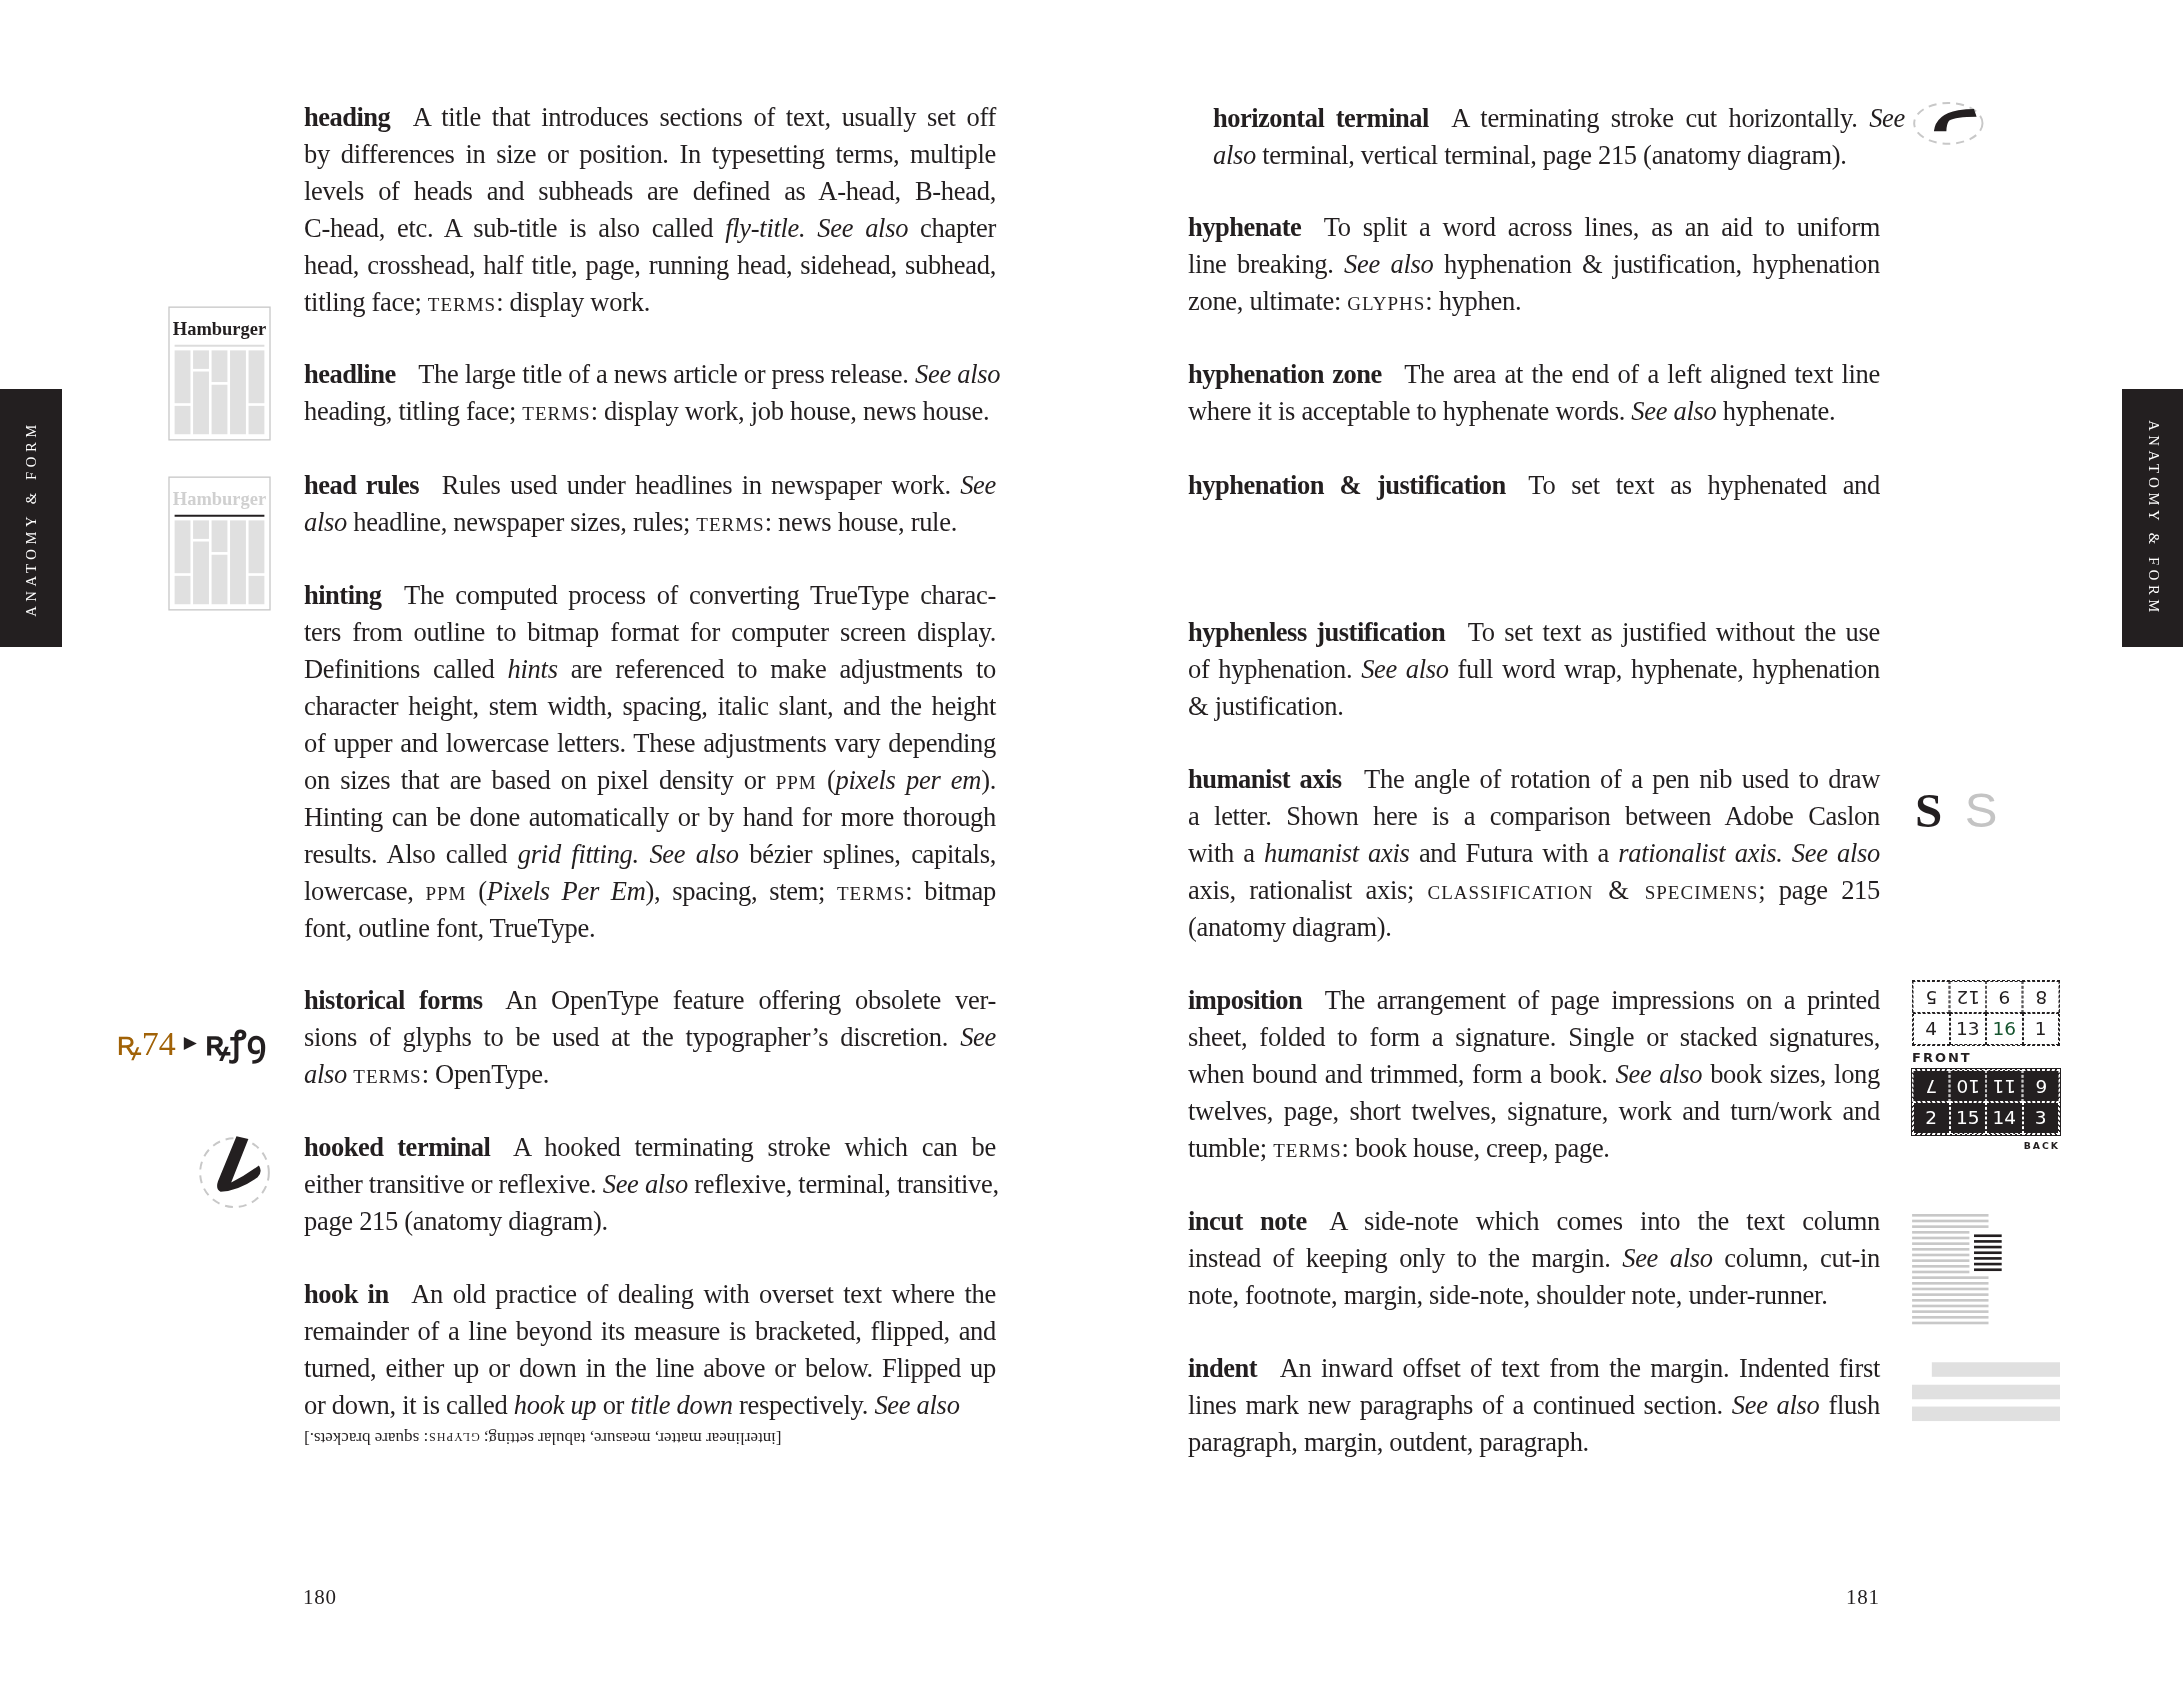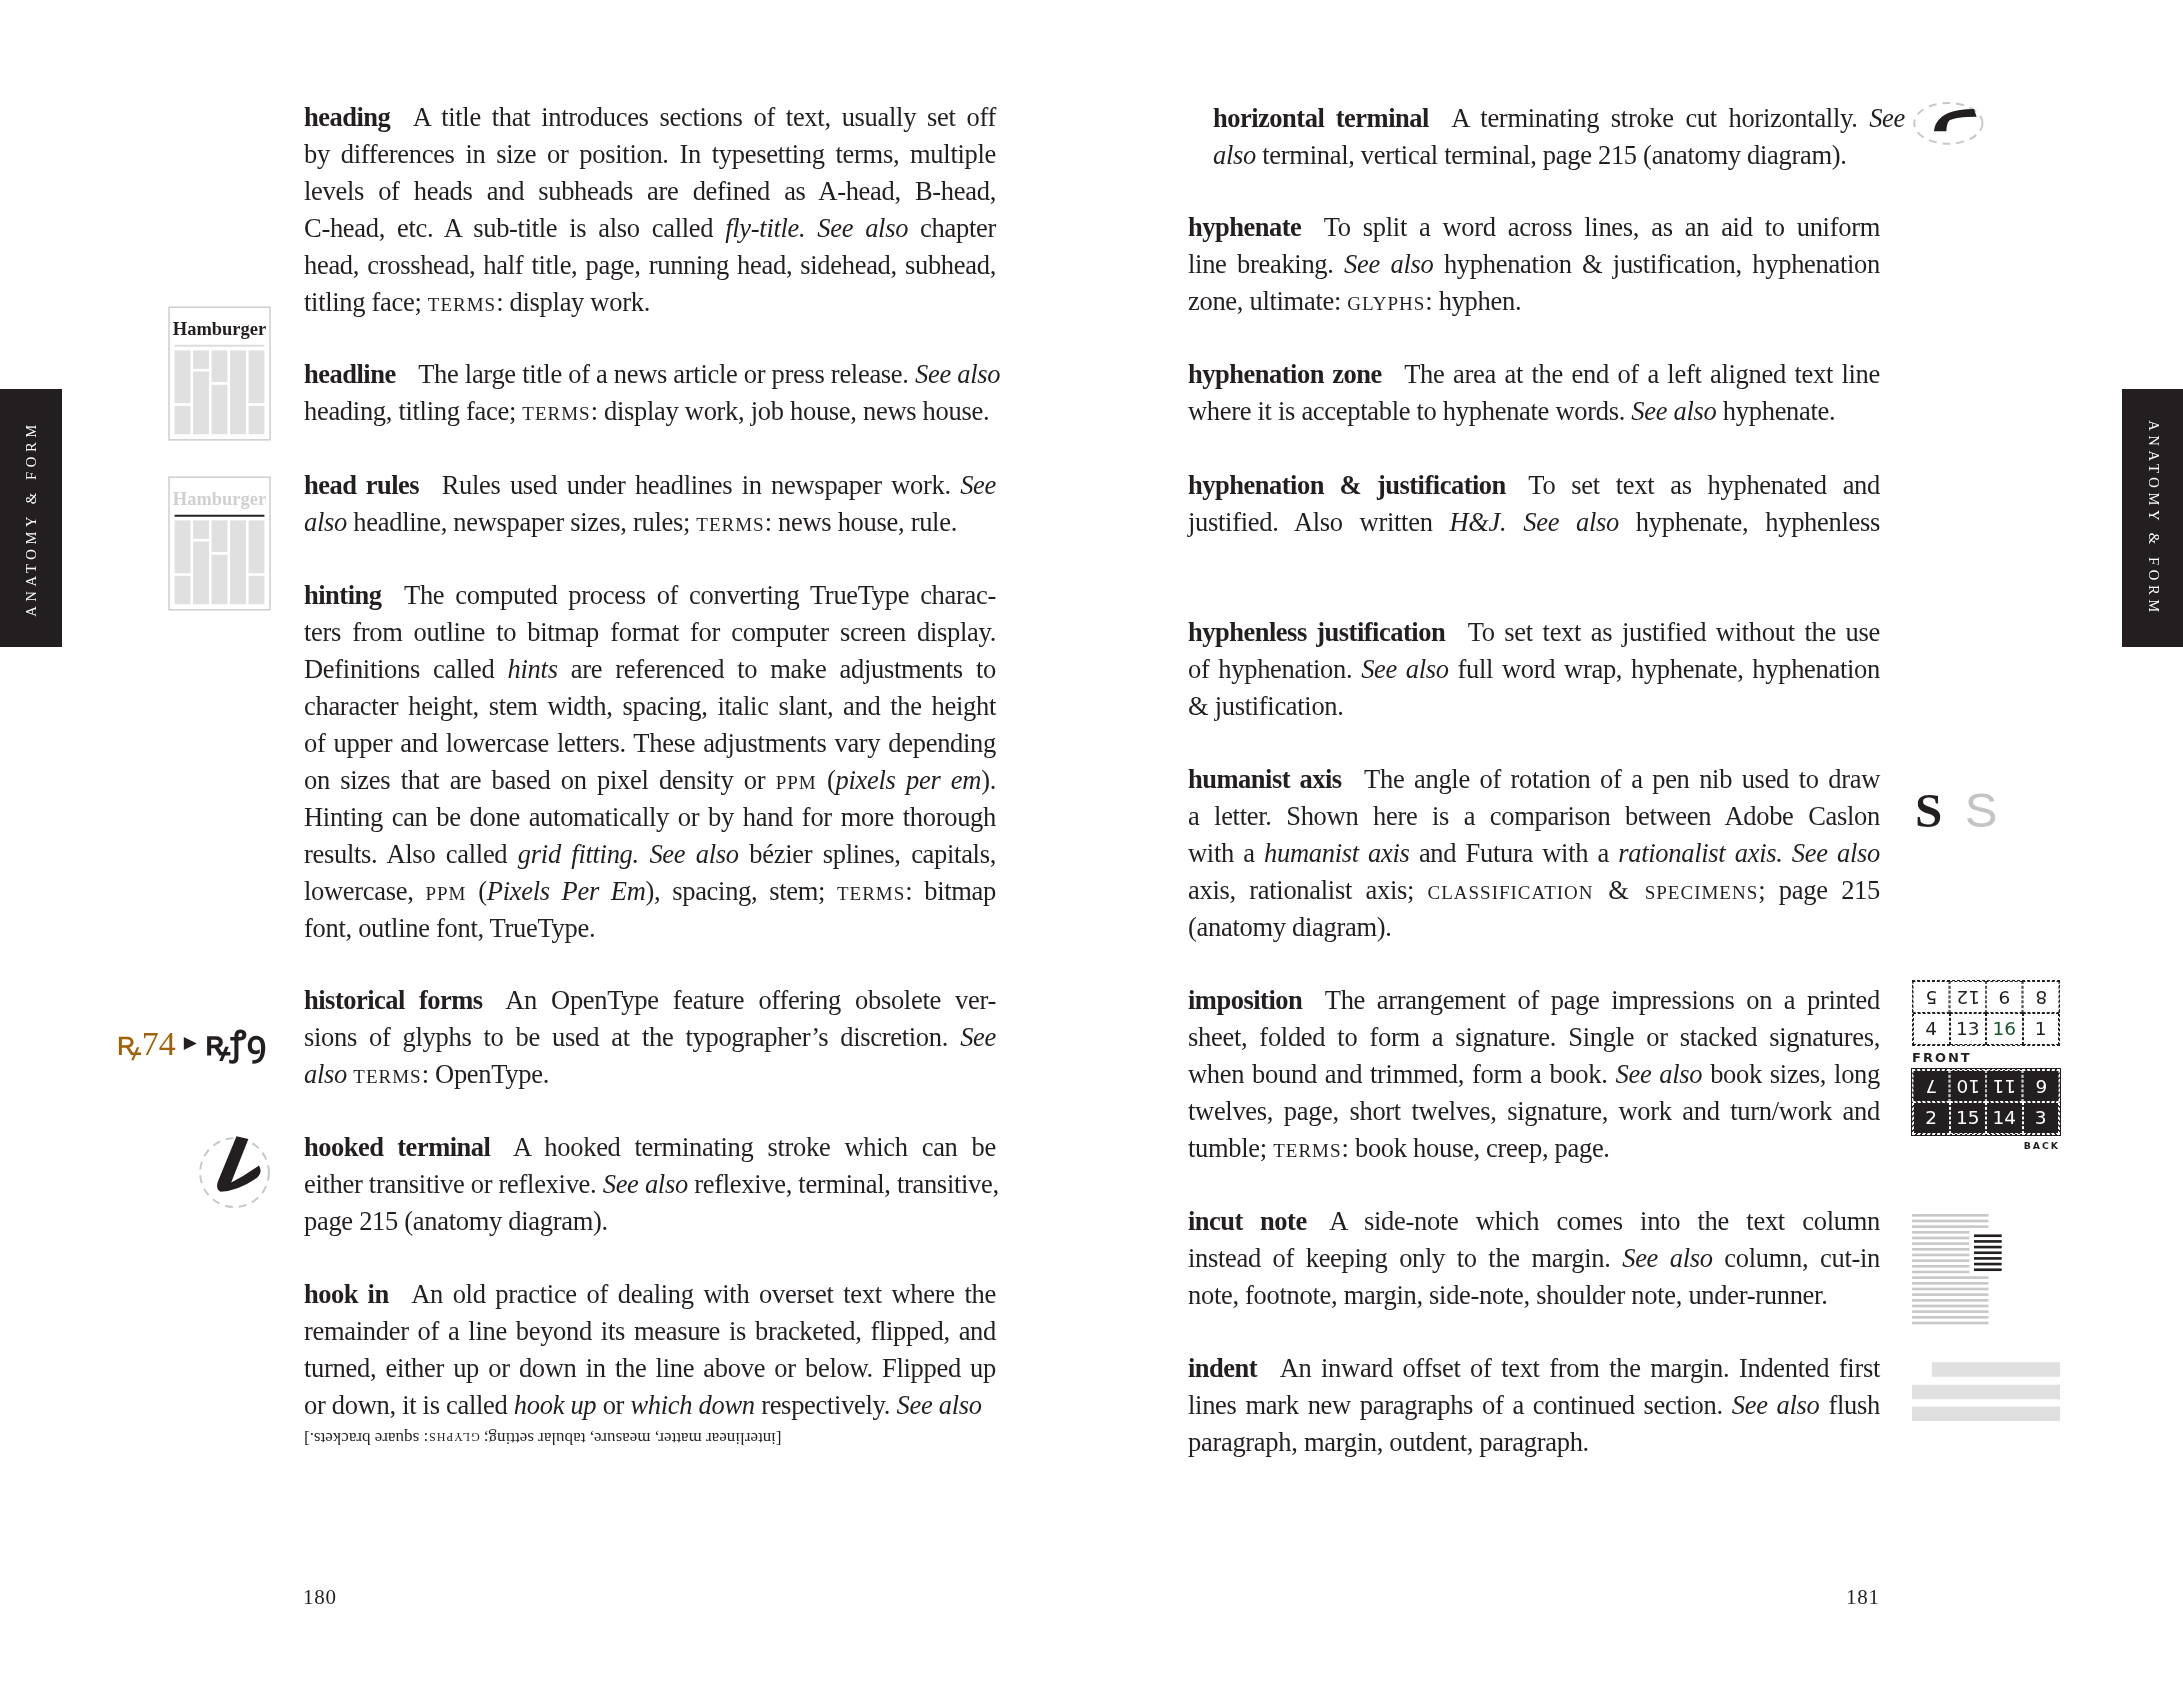--- a/index.html
+++ b/index.html
@@ -73,41 +73,40 @@
     </div>
     <div class="entry" style="top: 1030px;">
       <div class="line"><span class="seg-b">hooked terminal</span><span class="seg-gap"></span><span>A hooked terminating stroke which can be</span></div>
       <div class="line"><span>either transitive or reflexive. </span><span class="seg-i">See also</span><span> reflexive, terminal, transitive,</span></div>
       <div class="line last"><span>page 215 (anatomy diagram).</span></div>
     </div>
     <div class="entry" style="top: 1177px;">
       <div class="line"><span class="seg-b">hook in</span><span class="seg-gap"></span><span>An old practice of dealing with overset text where the</span></div>
       <div class="line"><span>remainder of a line beyond its measure is bracketed, flipped, and</span></div>
       <div class="line"><span>turned, either up or down in the line above or below. Flipped up</span></div>
-      <div class="line last"><span>or down, it is called </span><span class="seg-i">hook up</span><span> or </span><span class="seg-i">which down</span><span> respectively. </span><span class="seg-i">See also</span></div>
+      <div class="line last"><span>or down, it is called </span><span class="seg-i">hook up</span><span> or </span><span class="seg-i">title down</span><span> respectively. </span><span class="seg-i">See also</span></div>
       <div class="line flipped"><span>[interlinear matter, measure, tabular setting; </span><span class="seg-sc">GLYPHS</span><span>: square brackets.]</span></div>
     </div>
   </div>
 <div class="col right" id="col-right">
     <div class="entry" style="top: 1px; margin-left: 25px;">
       <div class="line"><span class="seg-b">horizontal terminal</span><span class="seg-gap"></span><span>A terminating stroke cut horizontally. </span><span class="seg-i">See</span></div>
       <div class="line last"><span class="seg-i">also</span><span> terminal, vertical terminal, page 215 (anatomy diagram).</span></div>
     </div>
     <div class="entry" style="top: 110px;">
       <div class="line"><span class="seg-b">hyphenate</span><span class="seg-gap"></span><span>To split a word across lines, as an aid to uniform</span></div>
       <div class="line"><span>line breaking. </span><span class="seg-i">See also</span><span> hyphenation &amp; justification, hyphenation</span></div>
       <div class="line last"><span>zone, ultimate: </span><span class="seg-sc">GLYPHS</span><span>: hyphen.</span></div>
     </div>
     <div class="entry" style="top: 257px;">
       <div class="line"><span class="seg-b">hyphenation zone</span><span class="seg-gap"></span><span>The area at the end of a left aligned text line</span></div>
       <div class="line last"><span>where it is acceptable to hyphenate words. </span><span class="seg-i">See also</span><span> hyphenate.</span></div>
     </div>
     <div class="entry" style="top: 368px;">
       <div class="line"><span class="seg-b">hyphenation &amp; justification</span><span class="seg-gap"></span><span>To set text as hyphenated and</span></div>
-      <div class="line"><span>justified. Also written </span><span class="seg-i">H&amp;J. See also</span><span> hyphenate, hyphenless</span></div>
     </div>
     <div class="entry" style="top: 515px;">
       <div class="line"><span class="seg-b">hyphenless justification</span><span class="seg-gap"></span><span>To set text as justified without the use</span></div>
       <div class="line"><span>of hyphenation. </span><span class="seg-i">See also</span><span> full word wrap, hyphenate, hyphenation</span></div>
       <div class="line last"><span>&amp; justification.</span></div>
     </div>
     <div class="entry" style="top: 662px;">
       <div class="line"><span class="seg-b">humanist axis</span><span class="seg-gap"></span><span>The angle of rotation of a pen nib used to draw</span></div>
       <div class="line"><span>a letter. Shown here is a comparison between Adobe Caslon</span></div>
       <div class="line"><span>with a </span><span class="seg-i">humanist axis</span><span> and Futura with a </span><span class="seg-i">rationalist axis. See also</span></div>

